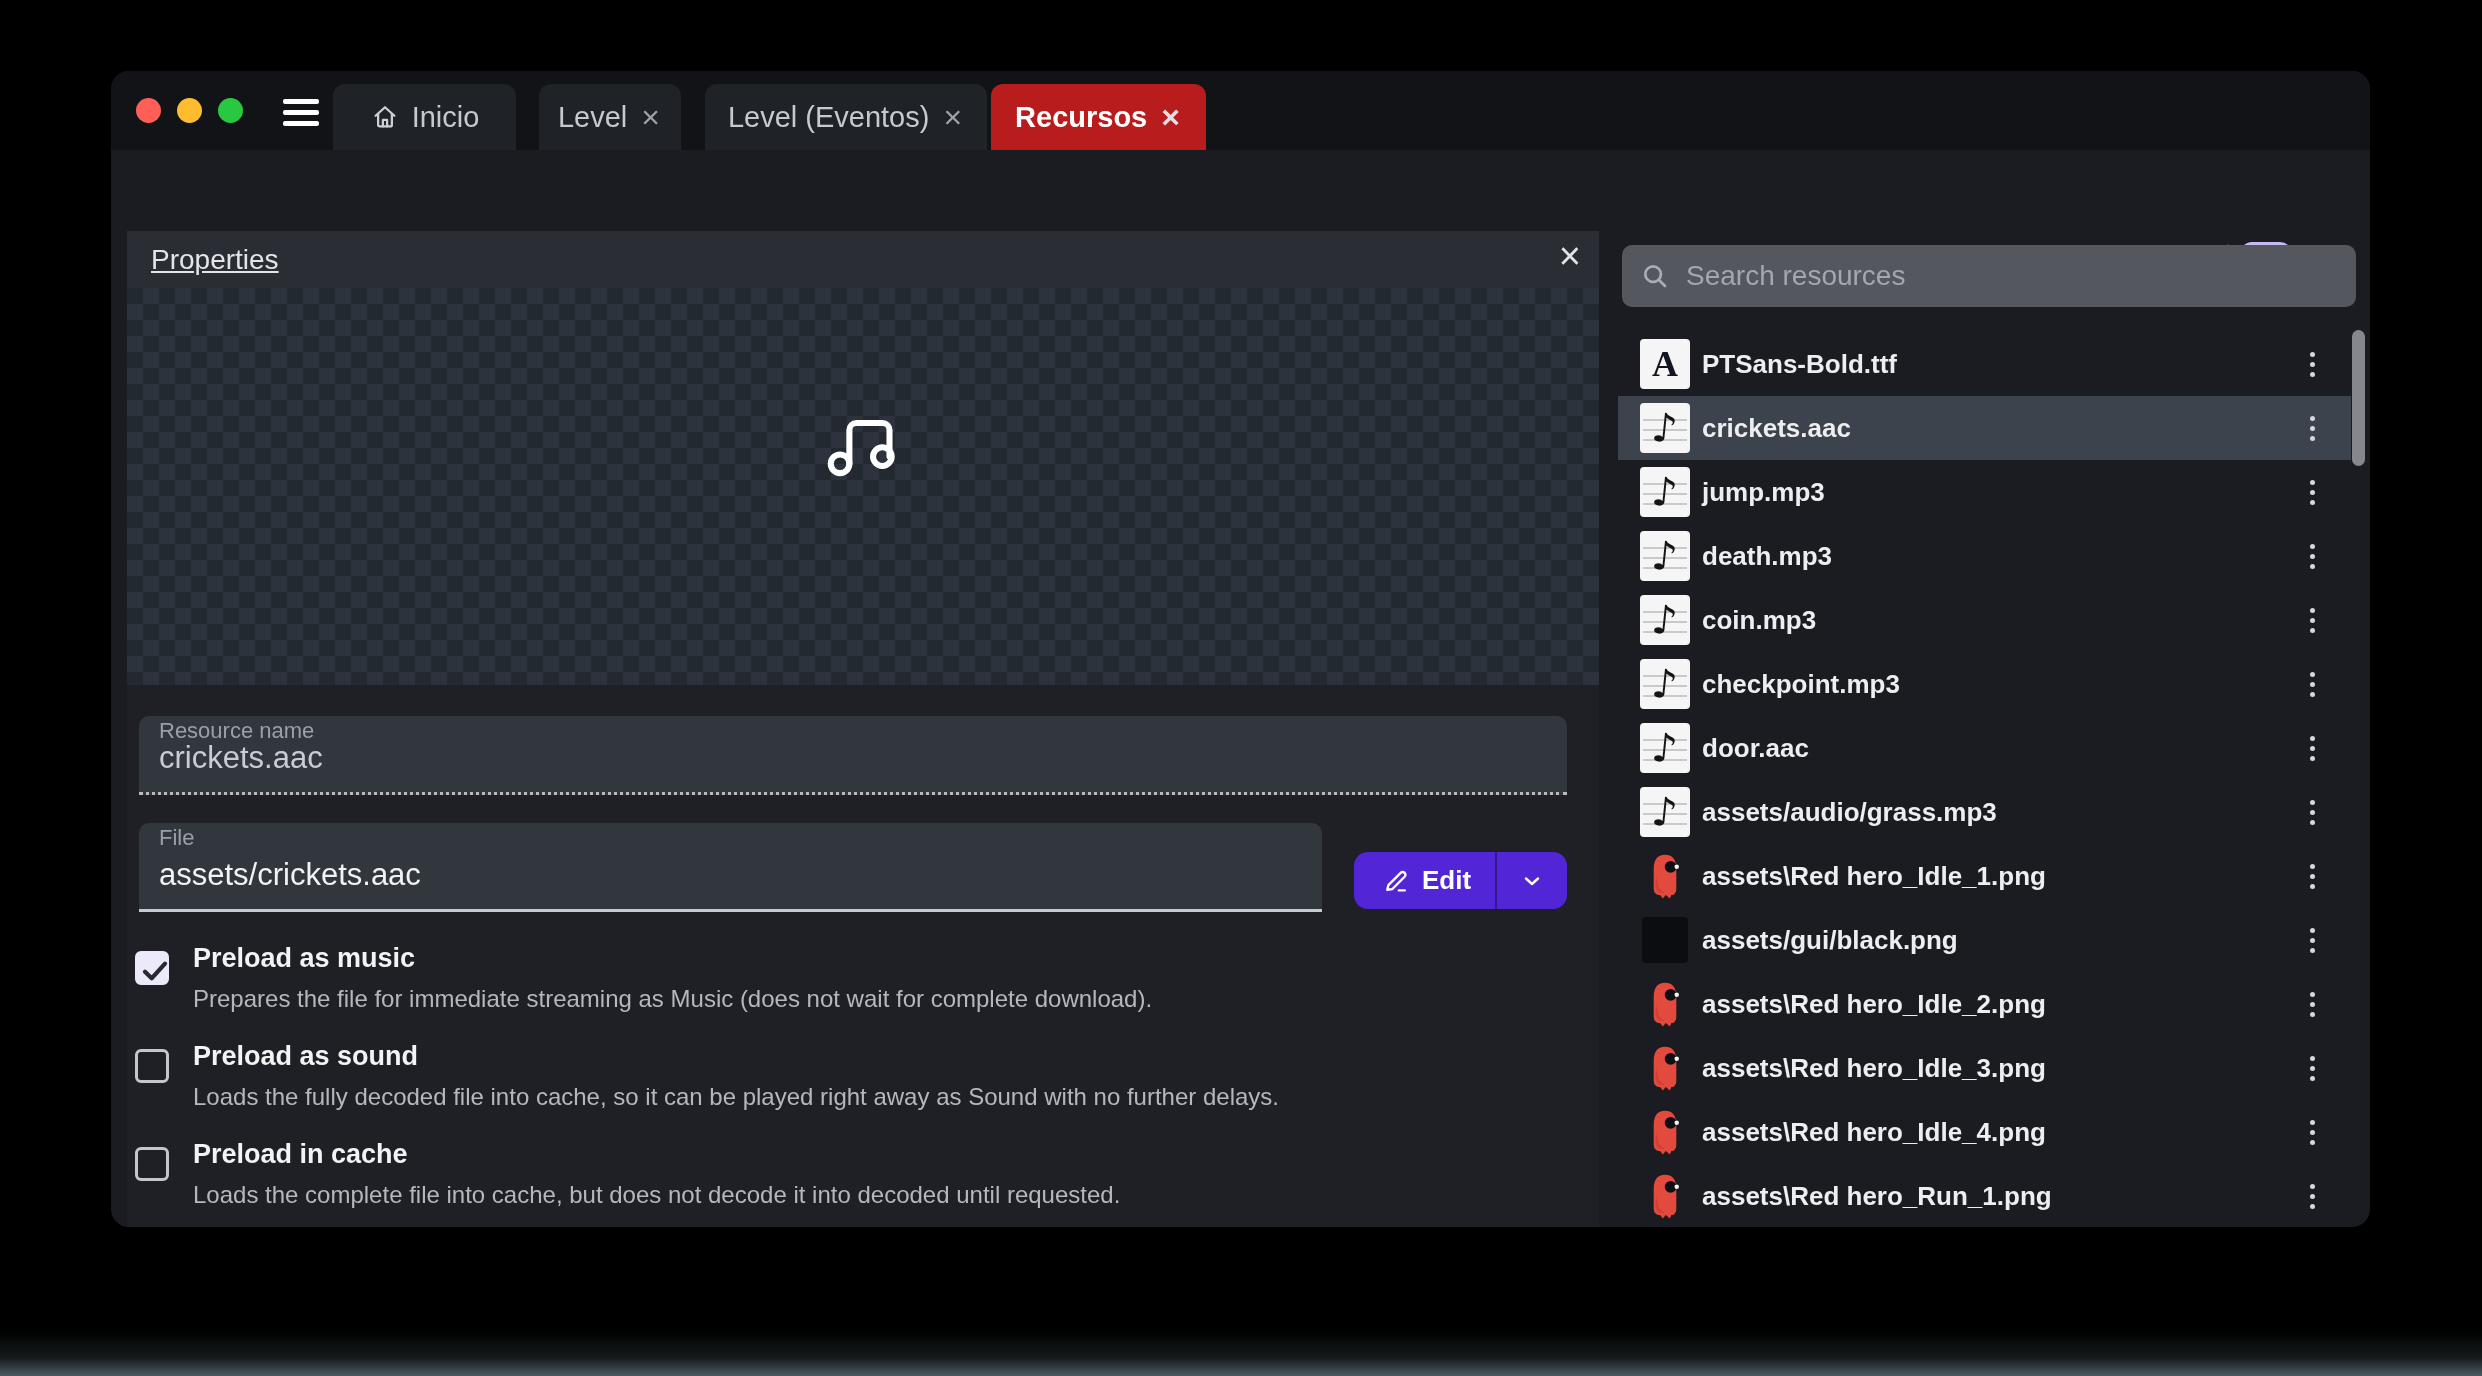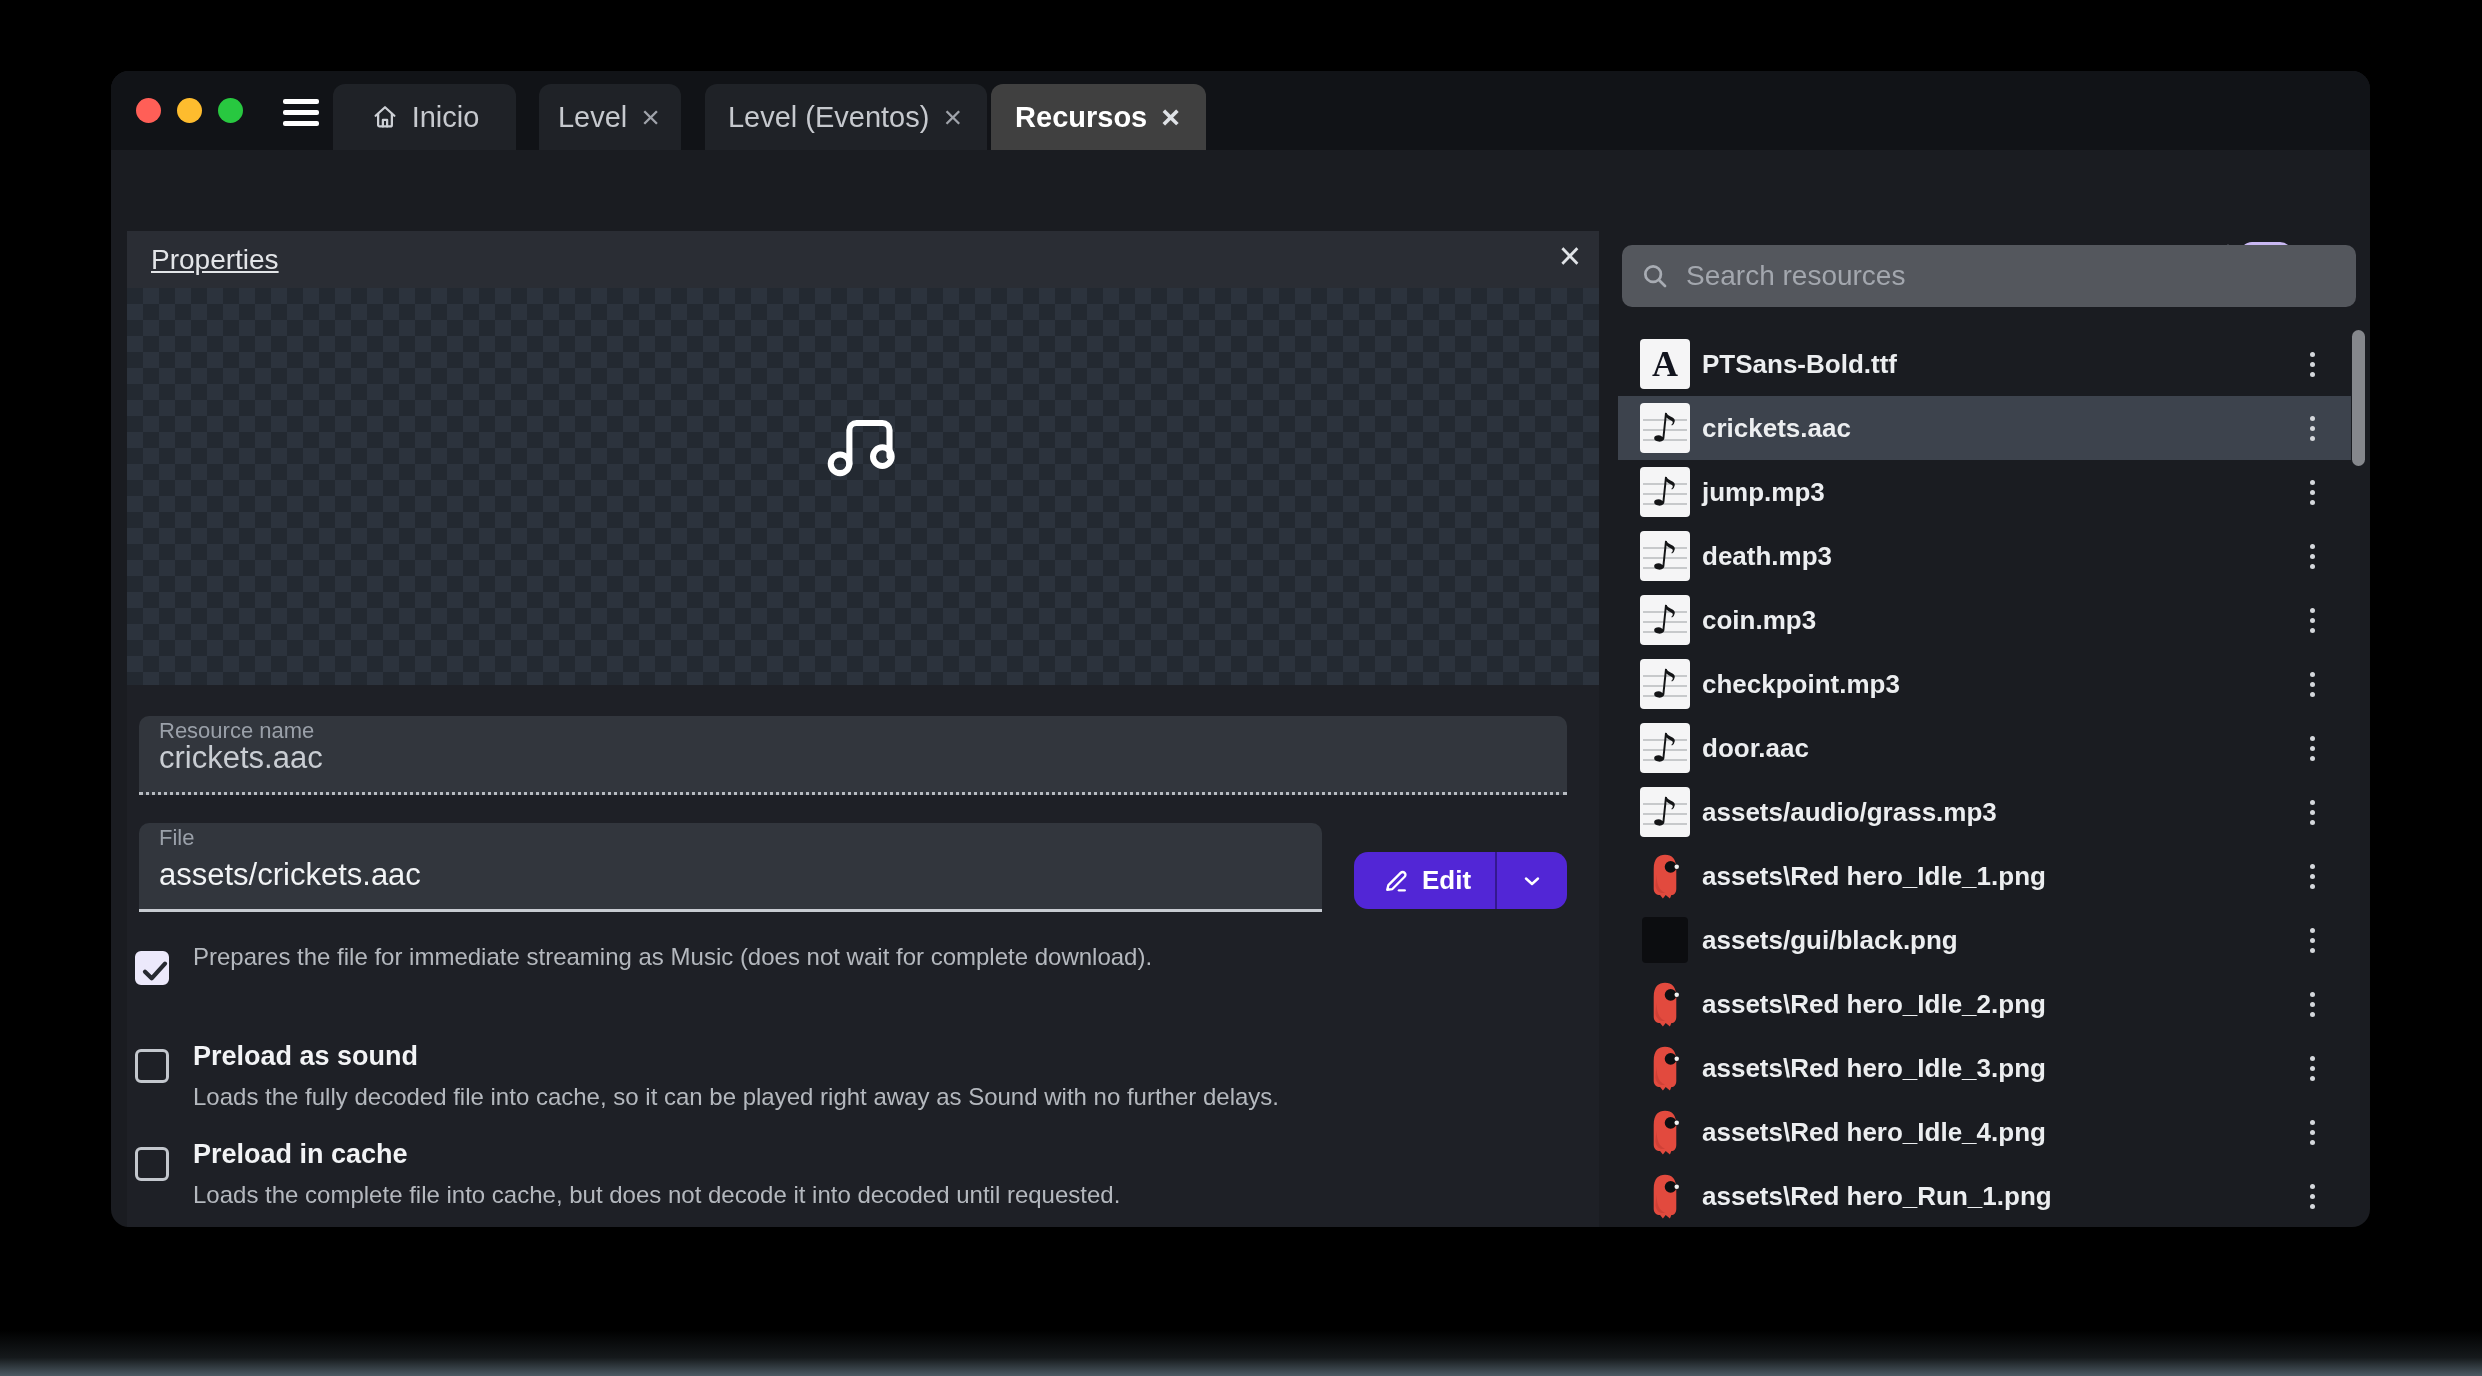--- a/index.html
+++ b/index.html
@@ -17,21 +17,21 @@
   .light { position:absolute; top:27px; width:25px; height:25px; border-radius:50%; }
   .light.red { left:25px; background:#ff5f57; }
   .light.yellow { left:66px; background:#febc2e; }
   .light.green { left:107px; background:#28c840; }
   .hamburger { position:absolute; left:172px; top:28px; width:36px; height:27px; cursor:pointer; }
   .hamburger i { position:absolute; left:0; width:36px; height:5px; background:#fff; border-radius:2px; }
   .hamburger i:nth-child(1){top:0} .hamburger i:nth-child(2){top:11px} .hamburger i:nth-child(3){top:22px}
   .tab { position:absolute; top:13px; height:66px; border-radius:12px 12px 0 0; background:#1f2227;
     display:flex; align-items:center; justify-content:center; gap:12px; padding:0 18px;
     color:#c6c9ce; font-size:29px; white-space:nowrap; cursor:pointer; }
-  .tab.active { background:#404040; color:#fff; font-weight:700; }
+  .tab.active { background:#b91c1c; color:#fff; font-weight:700; }
   .tab .tclose { font-size:32px; color:#9fa3aa; line-height:1; padding:0 2px; }
   .tab.active .tclose { color:#dfe2e6; }
   .tab svg { flex:none; }
 
   
   .toolbar { position:absolute; left:0; top:79px; width:100%; height:75px; background:#1a1c21; }
   .tool-icon { position:absolute; width:36px; height:36px; top:99px; cursor:pointer; }
   .preview-btn { position:absolute; left:904px; top:90px; width:247px; height:58px;
     border:2px solid #696d74; border-radius:18px; display:flex; align-items:center; color:#fff; cursor:pointer; }
   .preview-main { display:flex; align-items:center; gap:14px; padding-left:26px; width:183px; }
@@ -241,20 +241,21 @@
         </div>
       </div>
 
       <div class="check-row" data-check="0">
         <span class="checkbox checked">
           <svg width="32" height="32" viewBox="0 0 24 24" fill="none" stroke="#272a31" stroke-width="3.2" stroke-linecap="round" stroke-linejoin="round">
             <path d="M4.5 12.5 L9.5 17.5 L19.5 6.5"></path>
           </svg>
         </span>
         <div class="ck-text">
+          <span class="ck-title">Preload as music</span>
           <span class="ck-desc">Prepares the file for immediate streaming as Music (does not wait for complete download).</span>
         </div>
       </div>
       <div class="check-row" data-check="1">
         <span class="checkbox">
           
         </span>
         <div class="ck-text">
           <span class="ck-title">Preload as sound</span>
           <span class="ck-desc">Loads the fully decoded file into cache, so it can be played right away as Sound with no further delays.</span>

